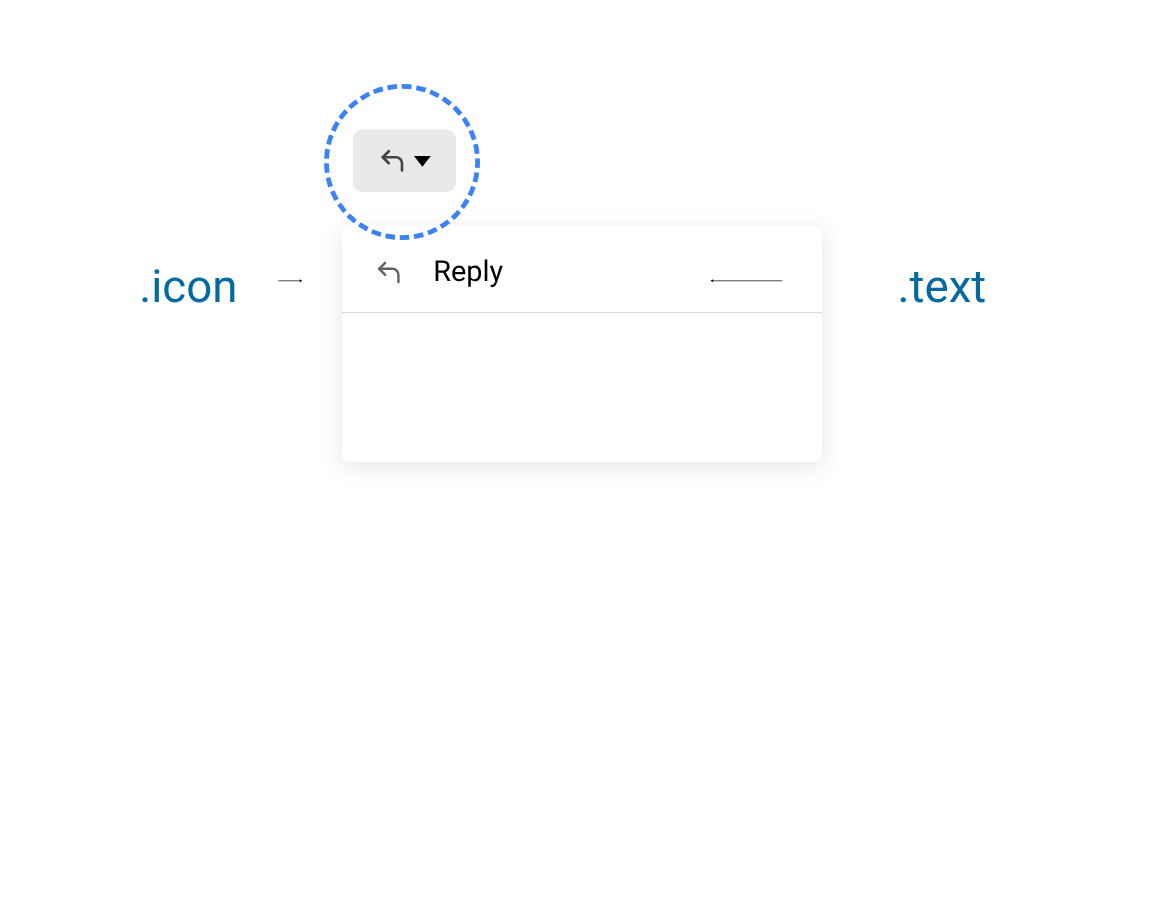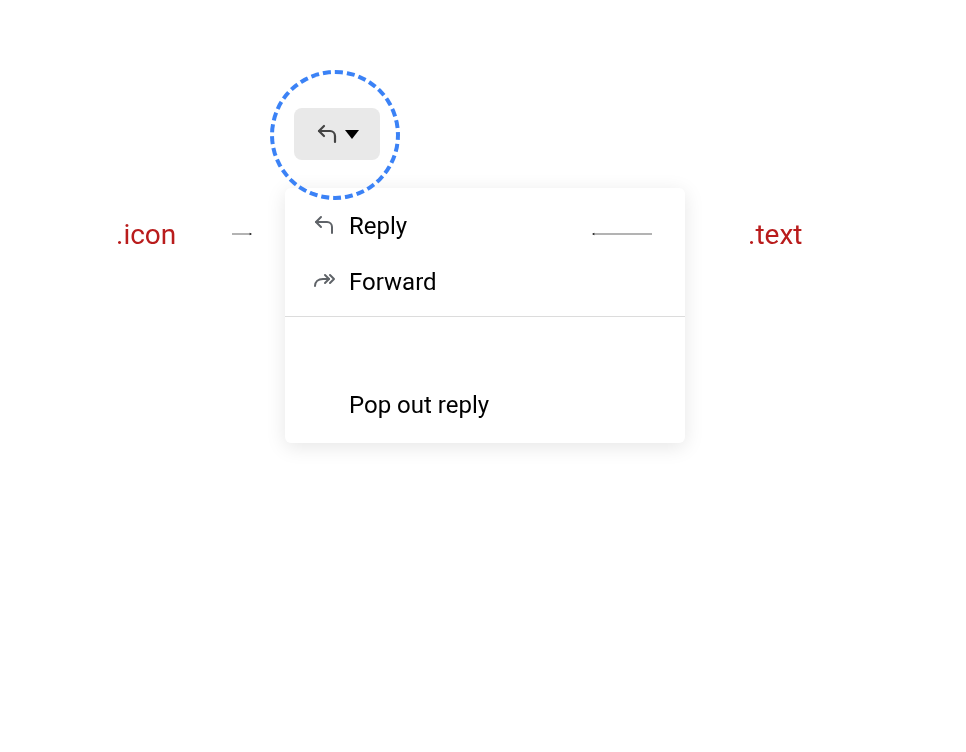--- a/index.html
+++ b/index.html
@@ -56,24 +56,24 @@
       left: 285px;
       top: 188px;
       width: 400px;
       background: #ffffff;
       border-radius: 6px;
       box-shadow: 0 4px 20px rgba(0,0,0,0.1);
       padding: 10px 0;
     }
     .menu-item {
       display: flex;
-      align-items: flex-start;
+      align-items: flex-end;
       padding: 14px 26px;
       cursor: pointer;
-      gap: 12px;
+      gap: 24px;
     }
     .menu-icon {
       width: 26px;
       height: 26px;
       color: #5f6368;
       flex-shrink: 0;
       display: flex;
       align-items: center;
       justify-content: center;
     }
@@ -86,22 +86,22 @@
       font-size: 24px;
       color: #000;
     }
     .divider {
       height: 1px;
       background: #dcdcdc;
       margin: 6px 0;
     }
     .annotation-label {
       position: absolute;
-      font-size: 28px;
-      color: #b91c1c;
+      font-size: 38px;
+      color: #0369a1;
       font-family: -apple-system, BlinkMacSystemFont, "Segoe UI", Roboto, Arial, sans-serif;
     }
     .label-icon {
       left: 116px;
       top: 218px;
     }
     .label-text {
       left: 748px;
       top: 218px;
     }
@@ -144,40 +144,29 @@
     <span class="menu-icon">
       <svg viewBox="0 0 24 24" width="24" height="24" fill="none" stroke="currentColor" stroke-width="2" stroke-linecap="round" stroke-linejoin="round">
         <polyline points="9 14 4 9 9 4"></polyline>
         <path d="M20 20v-6a5 5 0 0 0-5-5H4"></path>
       </svg>
     </span>
     <span class="menu-text">Reply</span>
   </div>
 
 
-  <div class="menu-item">
-    <span class="menu-icon">
-      <svg viewBox="0 0 24 24" width="24" height="24" fill="none" stroke="currentColor" stroke-width="2" stroke-linecap="round" stroke-linejoin="round">
-        <path d="M3 17c0-4 3-7 8-7h6"></path>
-        <polyline points="13 6 17 10 13 14"></polyline>
-        <polyline points="18 6 22 10 18 14"></polyline>
-      </svg>
-    </span>
-    <span class="menu-text">Forward</span>
-  </div>
 
   <div class="divider"></div>
 
   <div class="menu-item">
     <span class="menu-icon-placeholder"></span>
   </div>
 
   <div class="menu-item">
     <span class="menu-icon-placeholder"></span>
-    <span class="menu-text">Pop out reply</span>
   </div>
 
 </div>
 
 <div class="annotation-label label-icon">.icon</div>
 <div class="annotation-label label-text">.text</div>
 
 <svg class="arrow-left-to-right" viewBox="0 0 100 20">
   <line x1="0" y1="10" x2="88" y2="10" stroke="#000" stroke-width="3"></line>
   <polygon points="88,4 100,10 88,16" fill="#000"></polygon>

